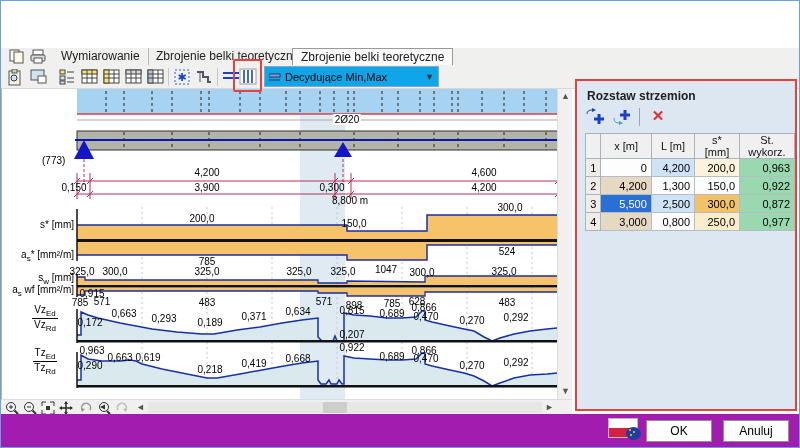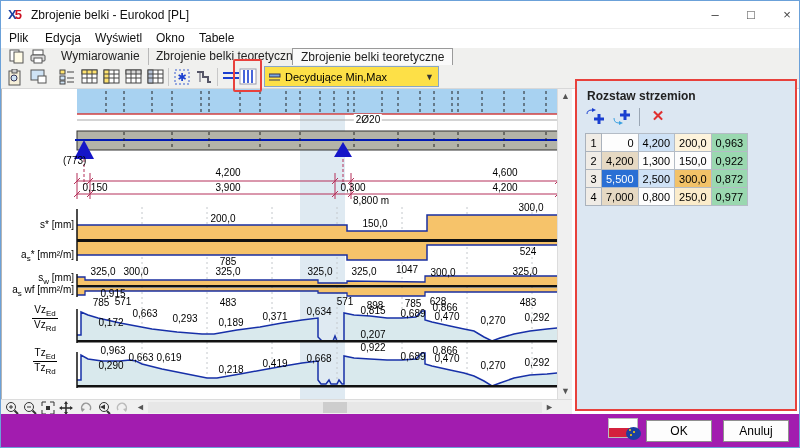--- a/index.html
+++ b/index.html
@@ -15,27 +15,27 @@
   
   #menubar{position:absolute;left:0;top:28px;width:100%;height:19px;background:#fff;}
   .menu-item{position:absolute;top:2px;color:#111;}
   
   #row1{position:absolute;left:0;top:47px;width:100%;height:17px;background:#f0f0ee;}
   #row2{position:absolute;left:0;top:64px;width:100%;height:24px;background:#f0f0ee;border-bottom:1px solid #d8d8d8;}
   .tbtn{position:absolute;top:2px;width:20px;height:20px;border:1px solid transparent;display:flex;align-items:center;justify-content:center;}
   .vsep{position:absolute;top:3px;width:1px;height:18px;background:#c8c8c8;}
   .tab{position:absolute;top:0;height:17px;line-height:16px;padding:0 8px;color:#222;border-right:1px solid #b8b8b8;}
   .tab.active{background:#fafafa;border:1px solid #9a9a9a;border-bottom:none;font-weight:normal;}
-  #dd{position:absolute;left:263px;top:1px;width:175px;height:21px;background:#fde047;border:1px solid #88a6c6;display:flex;align-items:center;padding:0 4px;}
+  #dd{position:absolute;left:263px;top:1px;width:175px;height:21px;background:#0ea5e9;border:1px solid #88a6c6;display:flex;align-items:center;padding:0 4px;}
   #dd .ddtxt{flex:1;margin-left:4px;font-size:11px;}
   #dd .ddarrow{color:#333;font-size:9px;}
   #red-annot{position:absolute;left:232px;top:58px;width:29px;height:33px;border:2px solid #e8413c;border-radius:2px;z-index:40;}
   
   #canvas{position:absolute;left:0;top:88px;width:556px;height:310px;background:#fff;border-left:1px solid #b5b5b5;overflow:hidden;}
-  .lbl{position:absolute;font-size:10px;white-space:nowrap;color:#000;margin-left:21px;}
+  .lbl{position:absolute;font-size:10px;white-space:nowrap;color:#000;}
   .cx{transform:translateX(-50%);}
   .axl{position:absolute;font-size:10px;white-space:nowrap;color:#000;text-align:right;}
   .axl i{font-style:normal;} .axl sub{font-size:8px;}
   .frac{position:absolute;width:46px;display:flex;flex-direction:column;align-items:center;font-size:10px;}
   .frac .fn{border-bottom:1px solid #000;padding:0 2px;}
   .frac i{font-style:normal;} .frac sub{font-size:8px;}
   
   #vscroll{position:absolute;left:556px;top:88px;width:15px;height:310px;background:#f0f0f0;border-left:1px solid #dcdcdc;}
   #hbar{position:absolute;left:0;top:398px;width:571px;height:15px;background:#f0f0f0;border-top:1px solid #dcdcdc;}
   .scr-arrow{position:absolute;color:#555;font-size:9px;line-height:15px;text-align:center;width:15px;height:15px;}
@@ -59,35 +59,21 @@
   #flag{position:absolute;left:607px;top:4px;width:30px;height:20px;border:1px solid #bbb;background:#fff;}
   #flag .fred{position:absolute;left:0;bottom:0;width:100%;height:50%;background:#d4213d;}
   #flag .feu{position:absolute;right:-4px;bottom:-3px;width:15px;height:13px;border-radius:50%;background:#1a3fa0;}
   #flag .feu b{position:absolute;width:2px;height:2px;background:#ffd700;border-radius:50%;}
 </style>
 </head>
 <body>
 
 <div id="win">
 
-  <div id="titlebar">
-    <span id="applogo"><span class="lx">X</span><span class="l5">5</span></span>
-    <span id="apptitle">Zbrojenie belki - Eurokod [PL]</span>
-    <span class="winbtn" style="left:697px">–</span>
-    <span class="winbtn" style="left:733px">□</span>
-    <span class="winbtn" style="left:769px">×</span>
-  </div>
-
-  <div id="menubar">
-    <span class="menu-item" style="left:8px">Plik</span>
-    <span class="menu-item" style="left:44px">Edycja</span>
-    <span class="menu-item" style="left:94px">Wyświetl</span>
-    <span class="menu-item" style="left:155px">Okno</span>
-    <span class="menu-item" style="left:198px">Tabele</span>
-  </div>
+
 
   <div id="row1">
     <span class="tbtn" style="left:6px;top:-2px">
       <svg width="16" height="15">
           <rect x="1" y="1" width="9" height="11" fill="#fff" stroke="#555"></rect>
           <rect x="5" y="3" width="9" height="11" fill="#fffbe6" stroke="#555"></rect>
         </svg>
     </span>
     <span class="tbtn" style="left:28px;top:-2px">
       <svg width="18" height="15">
@@ -463,20 +449,27 @@
           <path d="M3,11 Q3,16 8,16" fill="none" stroke="#3aa0e0"></path>
           <polygon points="8,14 8,18 12,16" fill="#3aa0e0"></polygon>
           <line x1="9" y1="8" x2="19" y2="8" stroke="#1a3fd0" stroke-width="3"></line>
           <line x1="14" y1="3" x2="14" y2="13" stroke="#1a3fd0" stroke-width="3"></line>
         </svg></span>
     <span style="position:absolute;left:62px;top:27px;width:1px;height:18px;background:#9aa6b4"></span>
     <span class="picon" style="left:70px;color:#e03030;font-size:15px;font-weight:bold;text-align:center">✕</span>
 
     <table id="ptable">
       <tbody>
+          <tr>
+        <td class="hd" style="width:16px"></td>
+        <td class="hd" style="width:52px">x [m]</td>
+        <td class="hd" style="width:44px">L [m]</td>
+        <td class="hd" style="width:46px">s* [mm]</td>
+        <td class="hd" style="width:56px">St. wykorz.</td>
+      </tr>
       <tr>
         <td class="rn">1</td>
         <td class="c-w">0</td>
         <td class="c-lb">4,200</td>
         <td class="c-cr">200,0</td>
         <td class="c-gr">0,963</td>
       </tr>
       <tr>
         <td class="rn">2</td>
         <td class="c-tan">4,200</td>
@@ -486,21 +479,21 @@
       </tr>
       <tr>
         <td class="rn">3</td>
         <td class="c-sel">5,500</td>
         <td class="c-lb">2,500</td>
         <td class="c-or">300,0</td>
         <td class="c-gr">0,872</td>
       </tr>
       <tr>
         <td class="rn">4</td>
-        <td class="c-tan">7,000</td>
+        <td class="c-tan">3,000</td>
         <td class="c-w">0,800</td>
         <td class="c-cr2">250,0</td>
         <td class="c-gr">0,977</td>
       </tr>
     </tbody>
       </table>
   </div>
 
   <div id="statusbar">
     <span id="flag">

